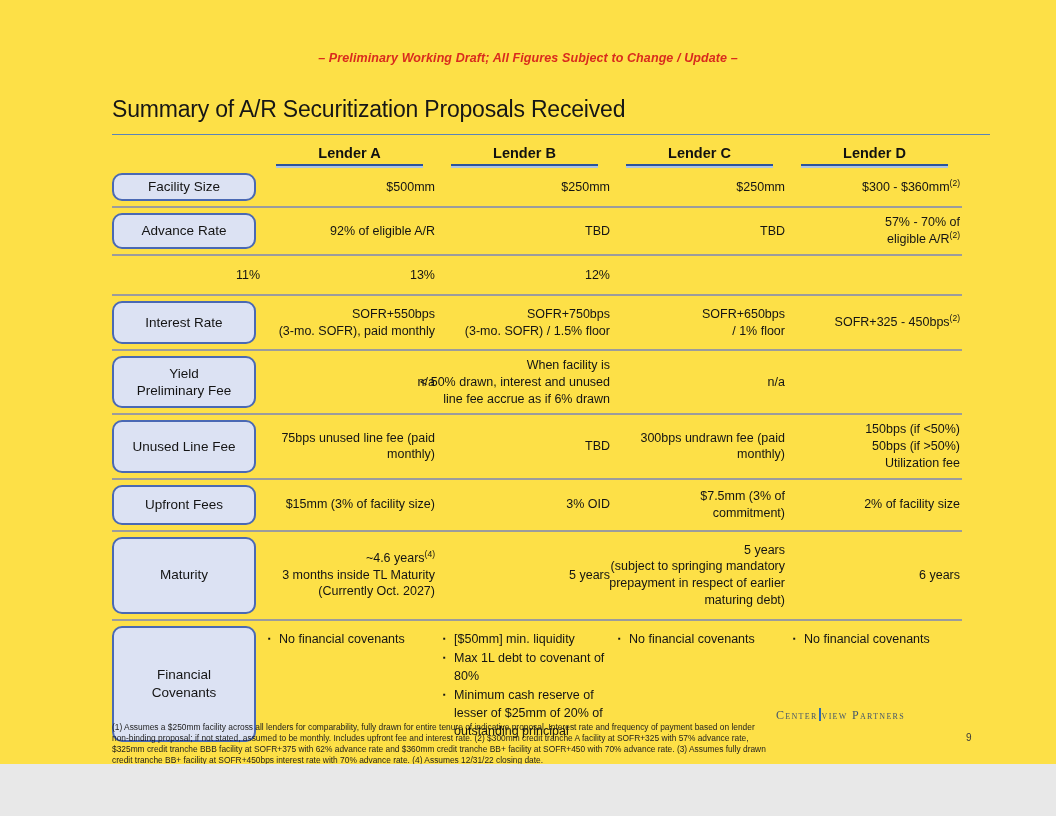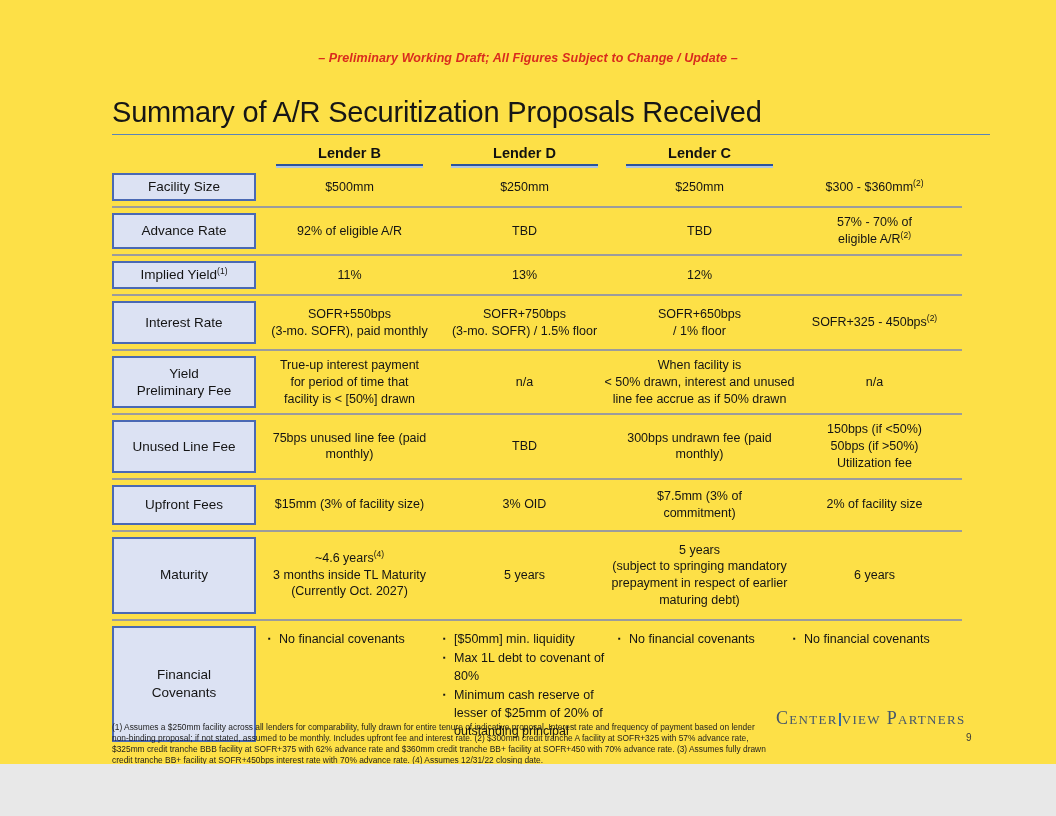--- a/index.html
+++ b/index.html
@@ -7,79 +7,83 @@
     position:relative;width:1056px;height:764px;background:#fde047;
     font-family:"Liberation Sans",sans-serif;color:#1a1a1a;overflow:hidden;
     margin:0 auto;
   }
   .disclaimer{
     position:absolute;top:51px;left:0;width:100%;text-align:center;
     color:#d92b1e;font-weight:bold;font-style:italic;font-size:12.5px;letter-spacing:.1px;
   }
   .title{
     position:absolute;left:112px;top:96px;margin:0;font-weight:400;
-    font-size:29px;color:#161616;letter-spacing:-.2px;white-space:nowrap;
+    font-size:23px;color:#161616;letter-spacing:-.2px;white-space:nowrap;
   }
   .title-rule{position:absolute;left:112px;width:878px;top:134px;height:1px;background:#5b84b8;}
   .table{position:absolute;left:112px;top:140px;width:850px;}
   .t-row{display:grid;grid-template-columns:150px 175px 175px 175px 175px;}
   .t-head .head-cell{padding:5px 0 0 0;text-align:center;font-weight:bold;font-size:14.5px;color:#111;}
   .head-rule{height:2px;background:#2b549c;border-bottom:2px solid #aec5e3;margin:3px 14px 0 14px;}
   .sep{height:2px;background:#9c9c9c;}
   .label-cell{display:flex;}
   .label-box{
-    flex:1;margin:5px 6px 5px 0;background:#dce2f3;border:2px solid #4a69b4;border-radius:0;
+    flex:1;margin:5px 6px 5px 0;background:#dce2f3;border:2px solid #4a69b4;border-radius:10px;
     display:flex;flex-direction:column;justify-content:center;align-items:center;
     font-size:13.5px;line-height:1.3;color:#141414;text-align:center;
   }
   .cell{
-    display:flex;flex-direction:column;justify-content:center;align-items:center;
+    display:flex;flex-direction:column;justify-content:center;align-items:flex-end;
     text-align:center;font-size:12.5px;line-height:1.34;padding:6px 2px;color:#141414;
   }
   .cell .line{white-space:nowrap;}
   .cell.bullets{justify-content:flex-start;align-items:flex-start;text-align:left;padding:9px 6px 6px 6px;}
   .bullet-item{display:grid;grid-template-columns:11px 1fr;line-height:1.44;margin-bottom:1px;}
   .bullet-glyph{font-size:8px;padding-top:3px;color:#141414;}
   .it{}
   sup{font-size:8.5px;line-height:0;}
   .rh1{min-height:38px}.rh2{min-height:46px}.rh3{min-height:38px}
   .rh4{min-height:53px}.rh5{min-height:58px}.rh6{min-height:58px}
   .rh7{min-height:50px}.rh8{min-height:87px}.rh9{min-height:116px}
   .footnote{
     position:absolute;left:112px;top:722px;width:658px;
     font-size:8.4px;line-height:1.3;color:#1d1d1d;text-align:left;
   }
   .logo{
     position:absolute;left:776px;top:708px;white-space:nowrap;
     font-family:"Liberation Serif",serif;font-variant:small-caps;
-    font-size:18px;letter-spacing:1.3px;color:#45566b;
+    font-size:12px;letter-spacing:1.3px;color:#45566b;
   }
   .logo-bar{display:inline-block;width:2px;height:13px;background:#2f6bb0;margin:0 1px;vertical-align:-2px;}
   .page-number{position:absolute;left:966px;top:732px;font-size:10px;color:#3a3a3a;}
 </style>
 </head>
 <body>
 
 <div class="slide">
   <div class="disclaimer">– Preliminary Working Draft; All Figures Subject to Change / Update –</div>
   <h1 class="title">Summary of A/R Securitization Proposals Received</h1>
   <div class="title-rule"></div>
   <div class="table" id="table">
       <div class="t-row t-head">
         <div></div>
         <div class="head-cell">
+          <div>Lender A</div>
+          <div class="head-rule"></div>
+        </div>
+        <div class="head-cell">
           <div>Lender B</div>
           <div class="head-rule"></div>
         </div>
         <div class="head-cell">
+          <div>Lender C</div>
+          <div class="head-rule"></div>
+        </div>
+        <div class="head-cell">
           <div>Lender D</div>
-          <div class="head-rule"></div>
-        </div>
-        <div class="head-cell">
-          <div>Lender C</div>
           <div class="head-rule"></div>
         </div>
       </div>
       <div class="t-row rh1">
         <div class="label-cell">
           <div class="label-box">
             <div class="line"><span>Facility Size</span></div>
           </div>
         </div>
         <div class="cell">
@@ -111,25 +115,20 @@
         <div class="cell">
           <div class="line"><span>TBD</span></div>
         </div>
         <div class="cell">
           <div class="line"><span>57% - 70% of</span></div>
           <div class="line"><span>eligible A/R</span><sup>(2)</sup></div>
         </div>
       </div>
       <div class="sep"></div>
       <div class="t-row rh3">
-        <div class="label-cell">
-          <div class="label-box">
-            <div class="line"><span>Implied Yield</span><sup>(1)</sup></div>
-          </div>
-        </div>
         <div class="cell">
           <div class="line"><span>11%</span></div>
         </div>
         <div class="cell">
           <div class="line"><span>13%</span></div>
         </div>
         <div class="cell">
           <div class="line"><span>12%</span></div>
         </div>
       </div>
@@ -158,31 +157,26 @@
       </div>
       <div class="sep"></div>
       <div class="t-row rh5">
         <div class="label-cell">
           <div class="label-box">
             <div class="line"><span>Yield</span></div>
             <div class="line"><span>Preliminary Fee</span></div>
           </div>
         </div>
         <div class="cell">
-          <div class="line"><span>True-up interest payment</span></div>
-          <div class="line"><span>for period of time that</span></div>
-          <div class="line"><span>facility is &lt; [50%] drawn</span></div>
-        </div>
-        <div class="cell">
           <div class="line"><span>n/a</span></div>
         </div>
         <div class="cell">
           <div class="line"><span>When facility is</span></div>
           <div class="line"><span>&lt; 50% drawn, interest and unused</span></div>
-          <div class="line"><span>line fee accrue as if 50% drawn</span></div>
+          <div class="line"><span>line fee accrue as if 6% drawn</span></div>
         </div>
         <div class="cell">
           <div class="line"><span>n/a</span></div>
         </div>
       </div>
       <div class="sep"></div>
       <div class="t-row rh6">
         <div class="label-cell">
           <div class="label-box">
             <div class="line"><span>Unused Line Fee</span></div>

